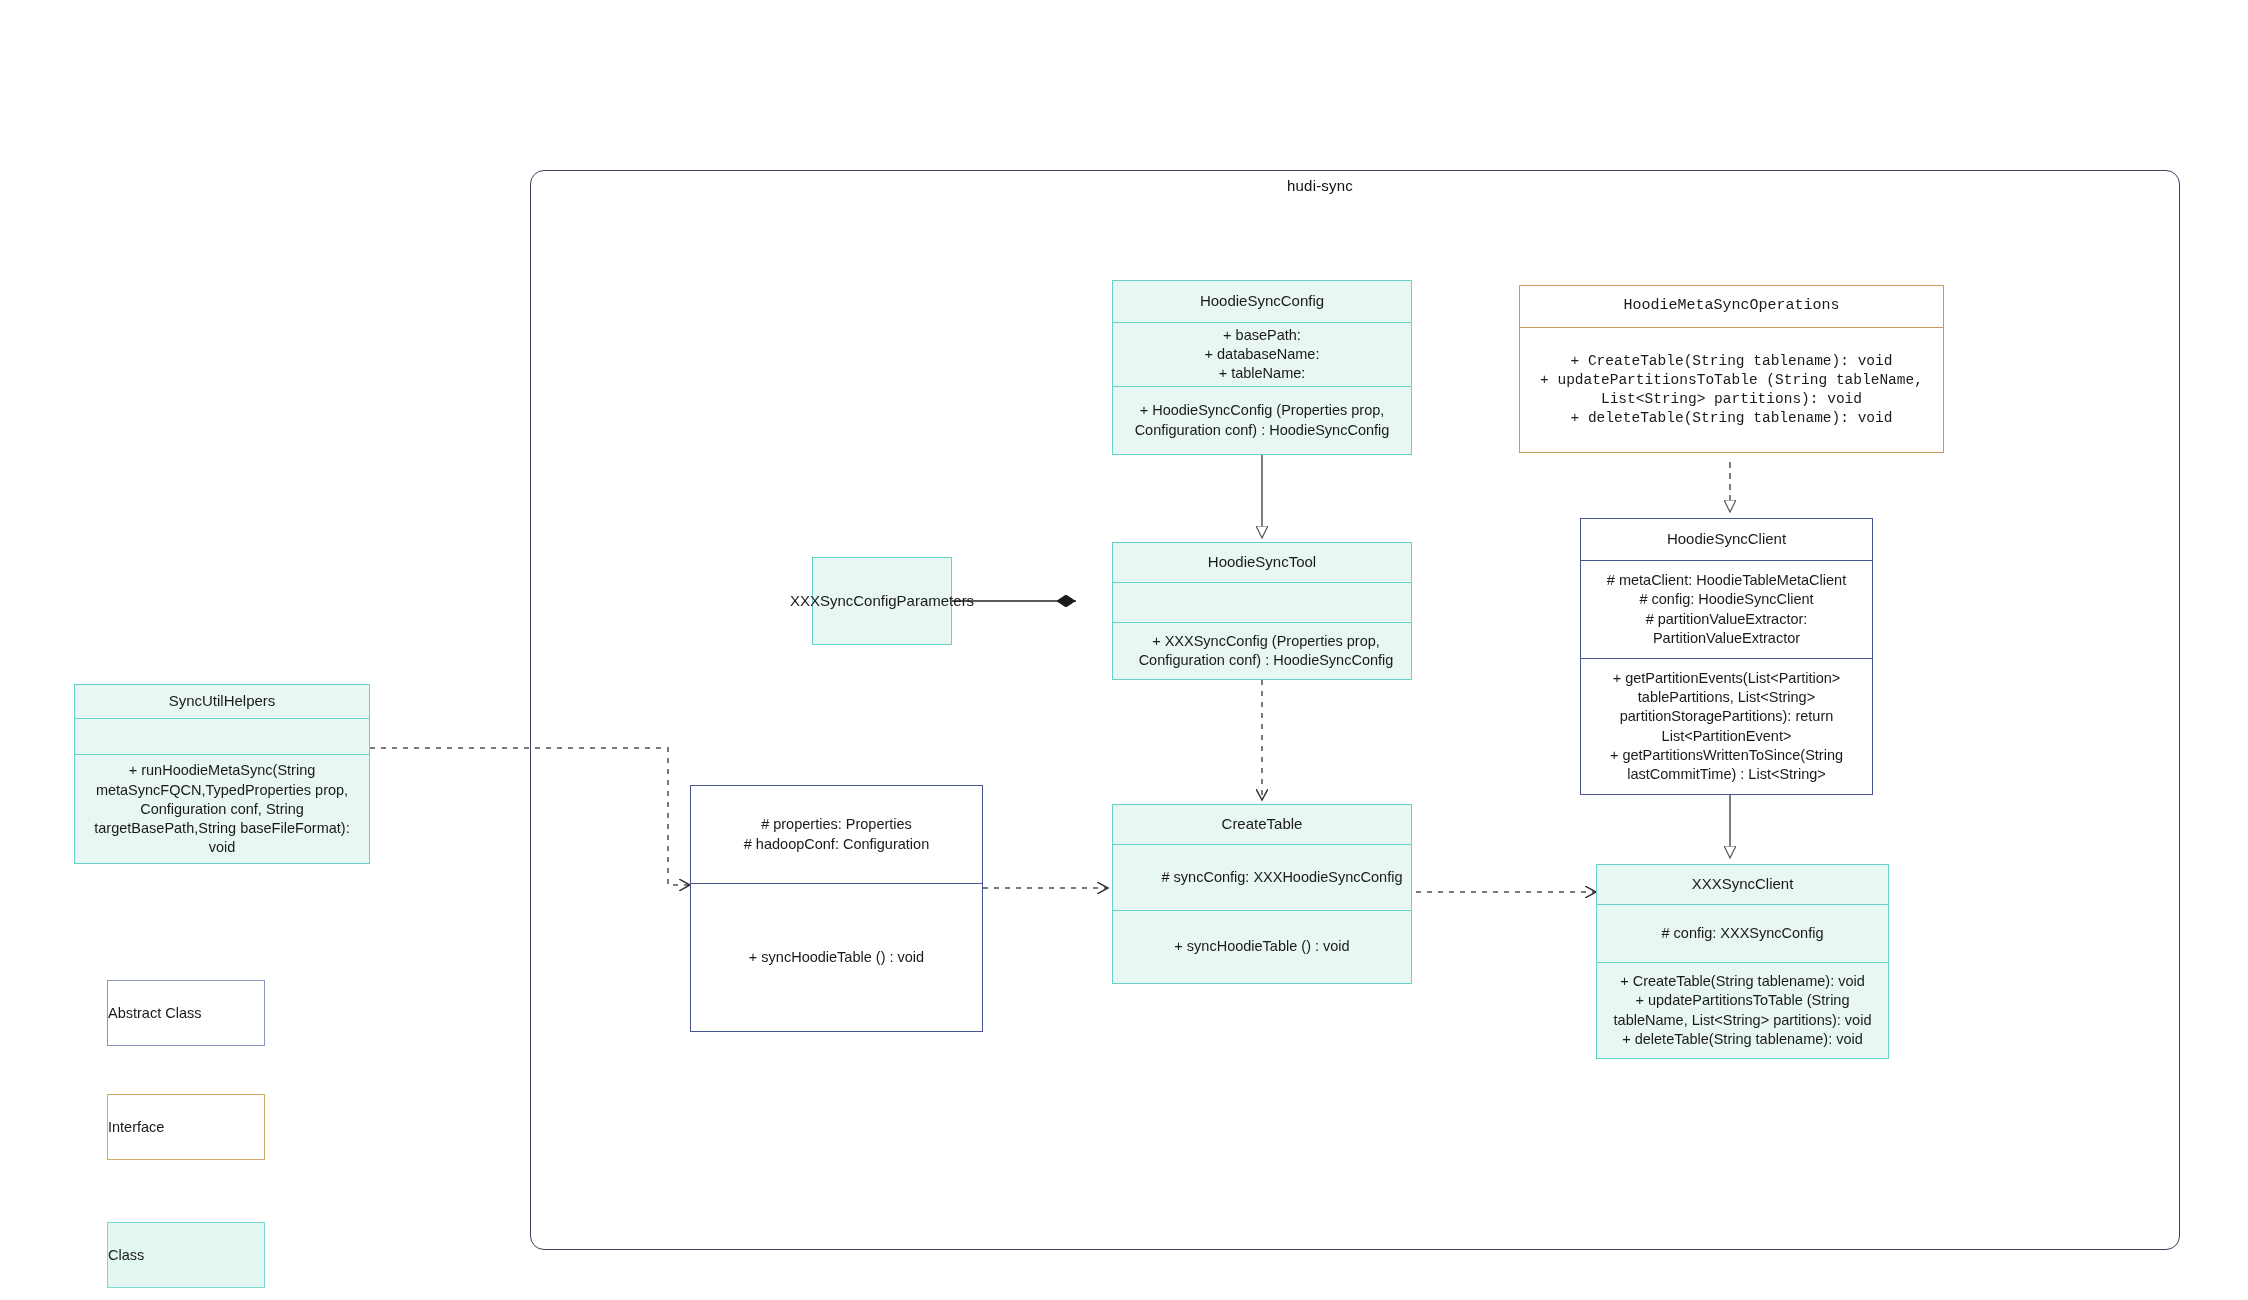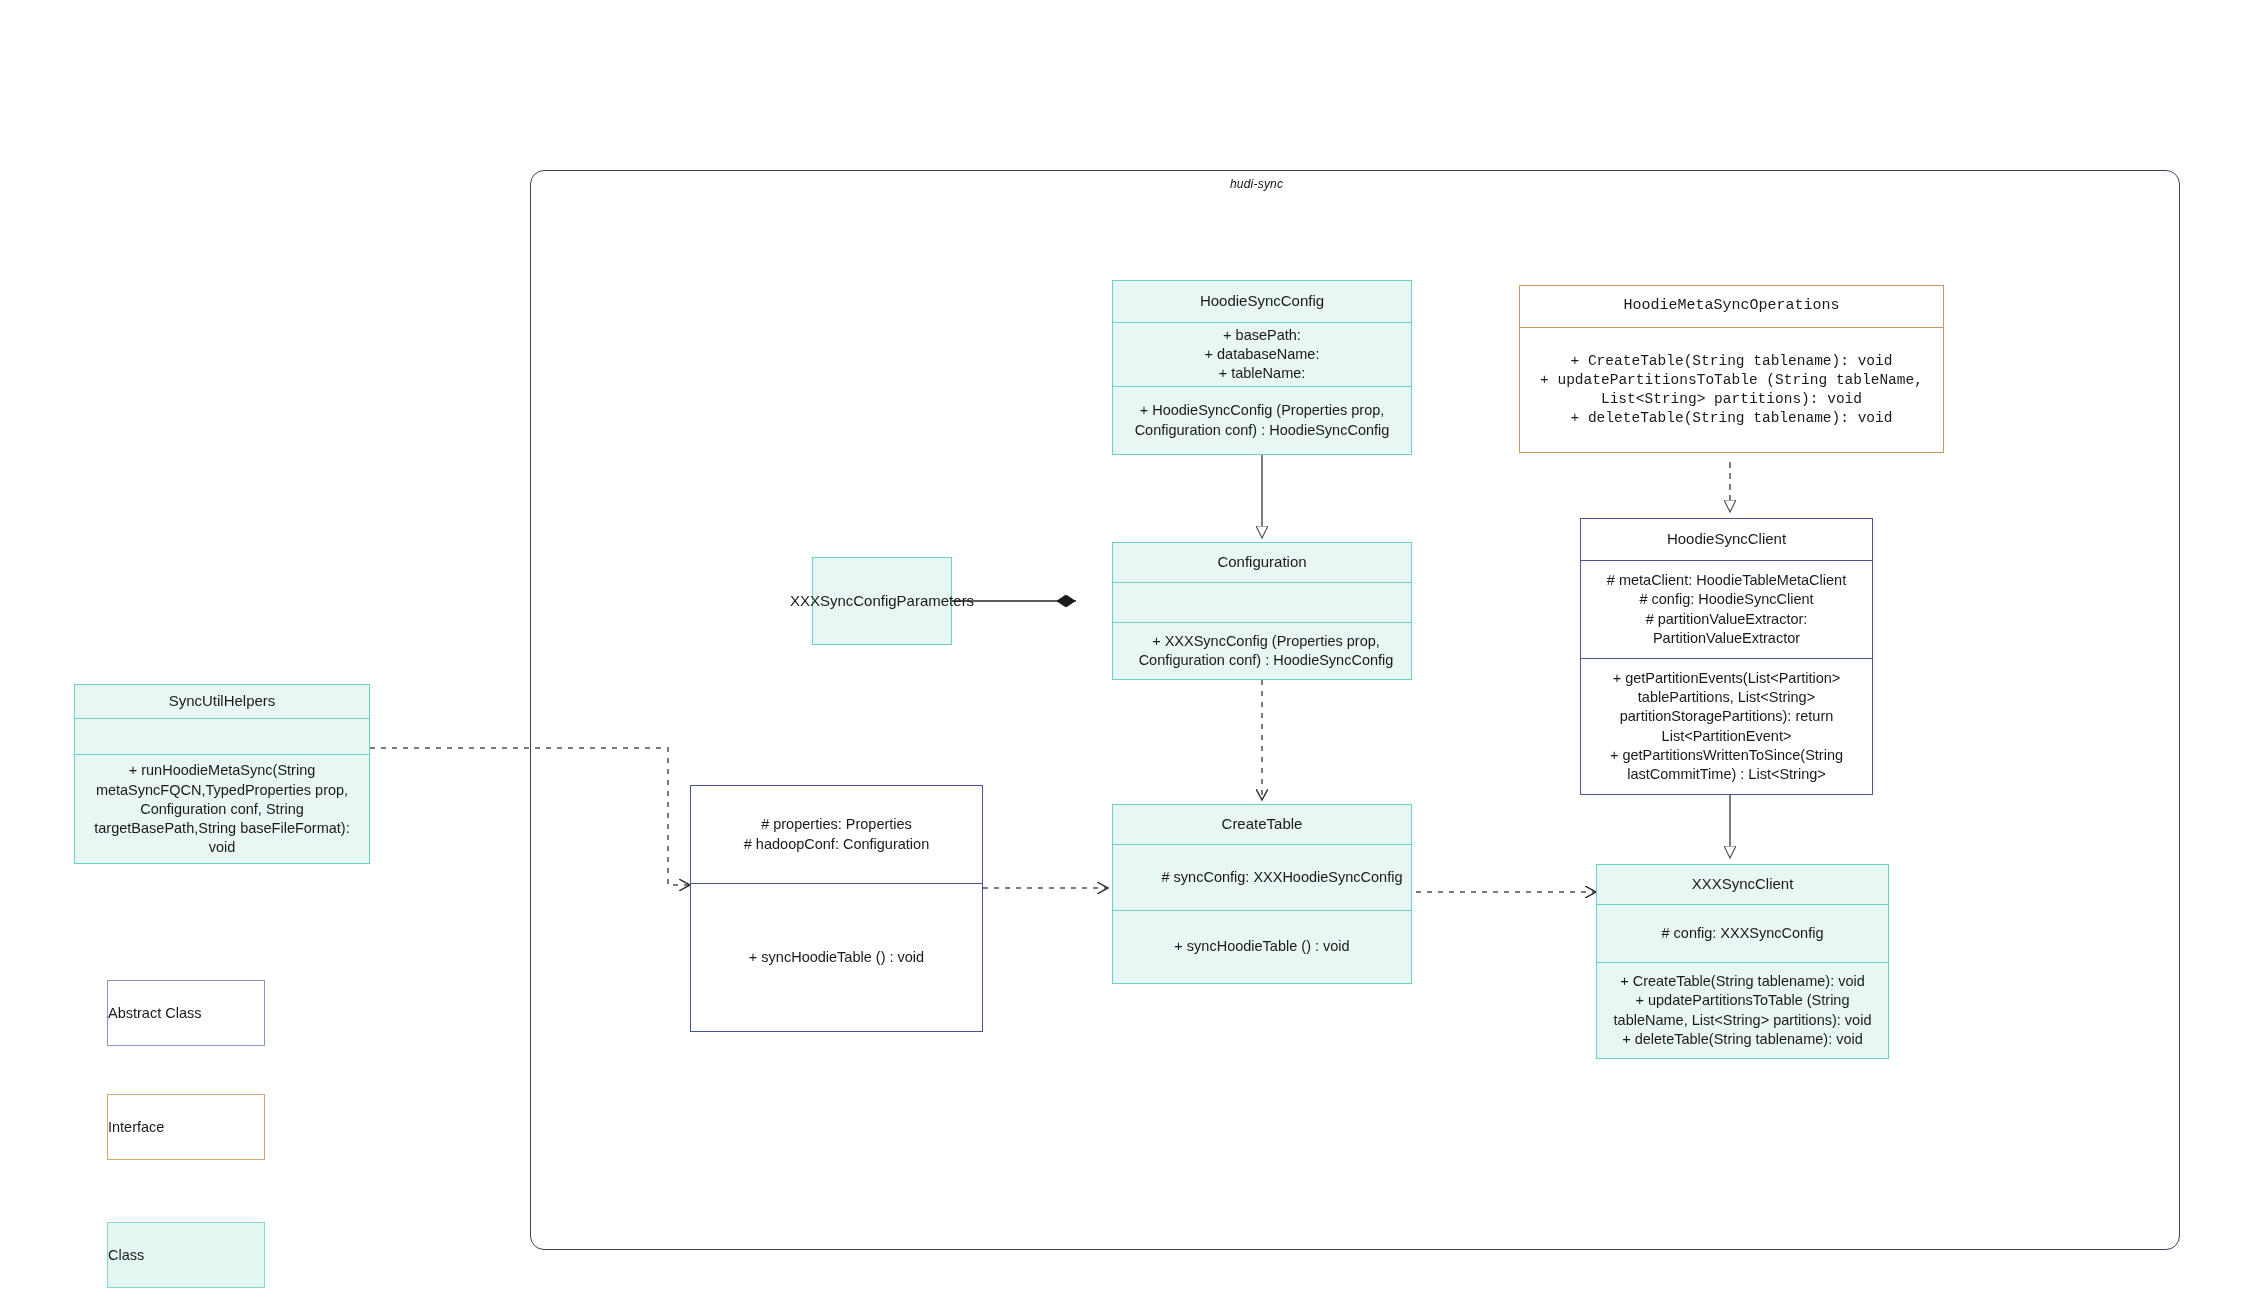--- a/index.html
+++ b/index.html
@@ -14,25 +14,24 @@
 
   
   .package{
     position:absolute;
     border:1.6px solid #3b4260;
     border-radius:14px;
     background:transparent;
   }
   .package-title{
     position:absolute;
-    font-size:12px;
+    font-size:15px;
     color:#111;
-    text-align:left;
+    text-align:center;
     letter-spacing:.2px;
-    font-style:italic;
   }
 
   
   .umlbox{
     position:absolute;
     box-sizing:border-box;
     display:flex;flex-direction:column;
   }
   .umlbox .hdr{
     box-sizing:border-box;
@@ -141,21 +140,21 @@
 
   <div class="umlbox k-class" style="left:1112px;top:280px;width:300px;height:175px;">
     <div class="hdr" style="height:42px;">HoodieSyncConfig</div>
     <div class="sec top" style="height:64px;">+    basePath:
 +   databaseName:
 +    tableName:</div>
     <div class="sec" style="flex:1;">+   HoodieSyncConfig (Properties prop, Configuration conf) : HoodieSyncConfig</div>
   </div>
 
   <div class="umlbox k-class" style="left:1112px;top:542px;width:300px;height:138px;">
-    <div class="hdr" style="height:40px;">Configuration</div>
+    <div class="hdr" style="height:40px;">HoodieSyncTool</div>
     <div class="sec top" style="height:40px;"></div>
     <div class="sec" style="flex:1;padding-left:16px;">+   XXXSyncConfig (Properties prop, Configuration conf) : HoodieSyncConfig</div>
   </div>
 
   <div class="umlbox k-plain" style="left:812px;top:557px;width:140px;height:88px;">
     <div class="hdr" style="height:100%;">XXXSyncConfigParameters</div>
   </div>
 
   <div class="umlbox k-interface" style="left:1519px;top:285px;width:425px;height:168px;font-family:Liberation Mono, monospace;">
     <div class="hdr" style="height:42px;">HoodieMetaSyncOperations</div>

